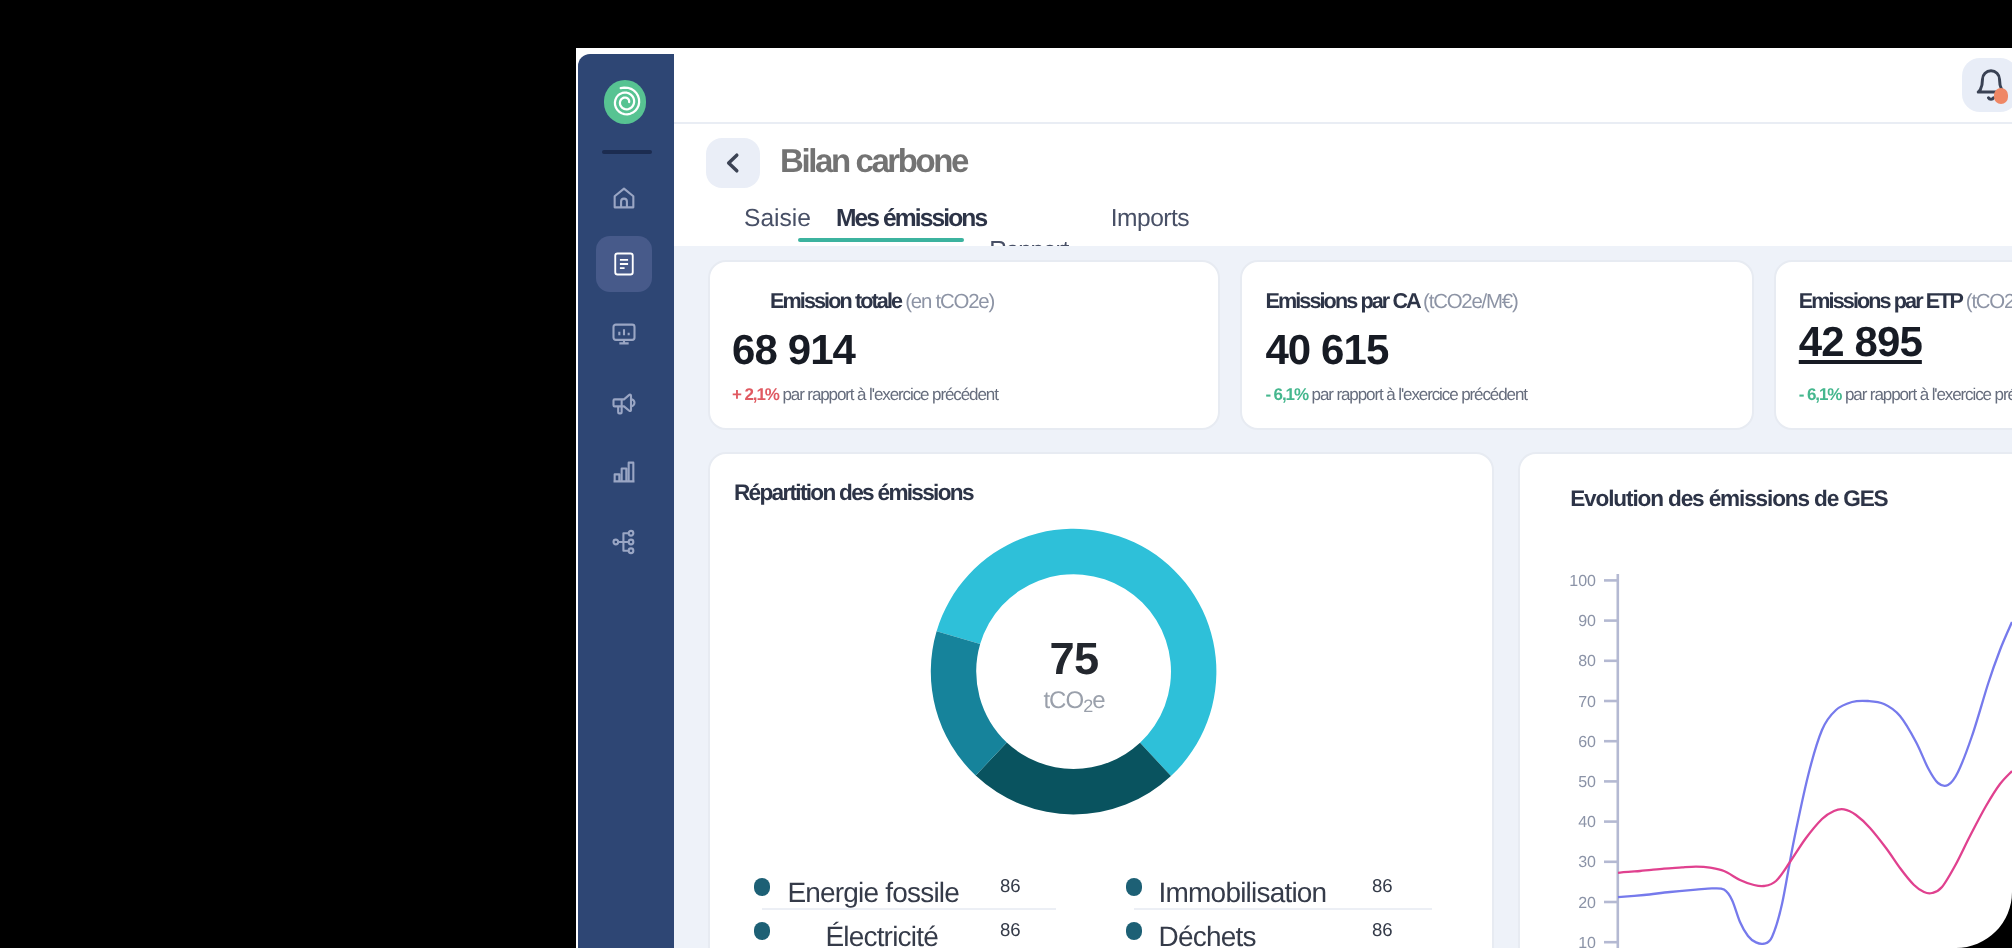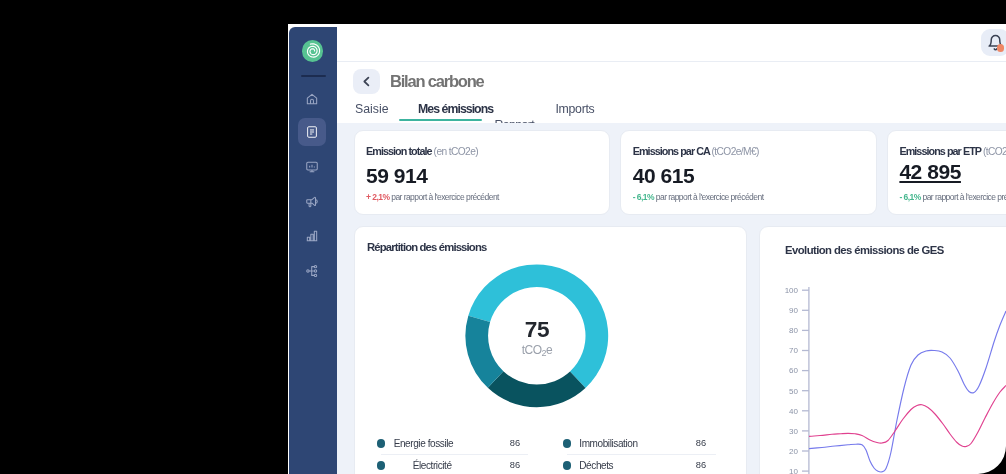--- a/index.html
+++ b/index.html
@@ -21,22 +21,22 @@
 .tabline{position:absolute;left:399px;top:118.7px;width:83.4px;height:2px;background:#3cb39f;border-radius:1px;}
 .content{position:absolute;left:336.5px;top:123px;width:671px;height:351px;background:#eef2f9;}
 .card{position:absolute;background:#fff;border:1px solid #e7ebf2;border-radius:9px;}
 .ctitle{font-size:10.8px;line-height:1;font-weight:bold;color:#2d3447;letter-spacing:-0.95px;white-space:nowrap;}
 .ctitle .unit{font-weight:normal;color:#8d94a5;font-size:10.2px;letter-spacing:-0.6px;}
 .cnum{font-size:21px;line-height:1;font-weight:bold;color:#171b24;letter-spacing:-0.45px;white-space:nowrap;}
 .cnote{font-size:8.5px;line-height:1;color:#666d7d;letter-spacing:-0.55px;white-space:nowrap;}
 .cnote .neg{color:#e05a62;font-weight:bold;text-align:center;}
 .cnote .pos{color:#45b78e;font-weight:bold;}
 .legdot{position:absolute;width:8.5px;height:8.5px;border-radius:50%;background:#1d6075;}
-.legtxt{position:absolute;font-size:10px;line-height:1;color:#353b49;letter-spacing:-0.4px;white-space:nowrap;}
-.legval{position:absolute;font-size:9.3px;line-height:1;color:#353b49;text-align:center;width:30px;}
+.legtxt{position:absolute;font-size:14px;line-height:1;color:#353b49;letter-spacing:-0.4px;white-space:nowrap;}
+.legval{position:absolute;font-size:9.3px;line-height:1;color:#353b49;text-align:left;width:30px;}
 .legline{position:absolute;height:1px;background:#eceff5;}
 .corner{position:absolute;right:0;bottom:0;}
 </style>
 </head>
 <body>
 <div class="win"></div>
 <div class="topbar"></div>
 <div class="sidebar"></div>
 
 <div class="logo"></div>
@@ -79,32 +79,32 @@
 <path d="M18 8 a6 6 0 0 0 -12 0 c0 7 -3 9 -3 9 h18 s-3 -2 -3 -9"></path>
     <path d="M10.2 21 a2 2 0 0 0 3.6 0"></path>
 </svg>
 <div class="belldot"></div>
 
 <div class="backbtn"></div>
 <svg class="icon" style="left:359.5px;top:75px;width:13px;height:13px" viewBox="0 0 24 24" fill="none" stroke="#3c4354" stroke-width="3.2" stroke-linecap="round" stroke-linejoin="round">
 <path d="M15.5 4.8 L8 12 L15.5 19.2"></path>
 </svg>
 <div class="h1">Bilan carbone</div>
-<div class="tab" style="left:355px">Saisie</div>
+<div class="tab" style="left:372px">Saisie</div>
 <div class="tab tabactive" style="left:418px;letter-spacing:-0.95px;">Mes émissions</div>
 <div class="tab" style="left:494.6px;letter-spacing:-0.62px;margin-top:16px;">Rapport</div>
 <div class="tab" style="left:555.4px;letter-spacing:-0.27px;">Imports</div>
 <div class="tabline"></div>
 <div class="content"></div>
 
 <div class="card" style="left:353.7px;top:130.2px;width:256.5px;height:85.2px;"></div>
 <div class="card" style="left:620.4px;top:130.2px;width:256.5px;height:85.2px;"></div>
 <div class="card" style="left:887.1px;top:130.2px;width:256.5px;height:85.2px;"></div>
-<div class="ctitle" style="position:absolute;left:366px;top:146.4px;">Emission totale <span class="unit">(en tCO2e)</span></div>
-<div class="cnum" style="position:absolute;left:366px;top:164.5px;">59 914</div>
+<div class="ctitle" style="position:absolute;left:385px;top:146.4px;">Emission totale <span class="unit">(en tCO2e)</span></div>
+<div class="cnum" style="position:absolute;left:366px;top:164.5px;">68 914</div>
 <div class="cnote" style="position:absolute;left:366px;top:192.7px;"><span class="neg">+ 2,1%</span> par rapport à l'exercice précédent</div>
 <div class="ctitle" style="position:absolute;left:632.7px;top:146.4px;">Emissions par CA <span class="unit">(tCO2e/M€)</span></div>
 <div class="cnum" style="position:absolute;left:632.7px;top:164.5px;">40 615</div>
 <div class="cnote" style="position:absolute;left:632.7px;top:192.7px;"><span class="pos">- 6,1%</span> par rapport à l'exercice précédent</div>
 <div class="ctitle" style="position:absolute;left:899.4px;top:146.4px;">Emissions par ETP <span class="unit">(tCO2e/ETP)</span></div>
 <div class="cnum" style="position:absolute;left:899.4px;top:161px;text-decoration:underline;">42 895</div>
 <div class="cnote" style="position:absolute;left:899.4px;top:192.7px;"><span class="pos">- 6,1%</span> par rapport à l'exercice précédent</div>
 
 <div class="card" style="left:353.7px;top:225.7px;width:393.3px;height:260px;"></div>
 <div class="ctitle" style="position:absolute;left:367px;top:242.4px;font-size:11.3px;letter-spacing:-0.85px;">Répartition des émissions</div>

